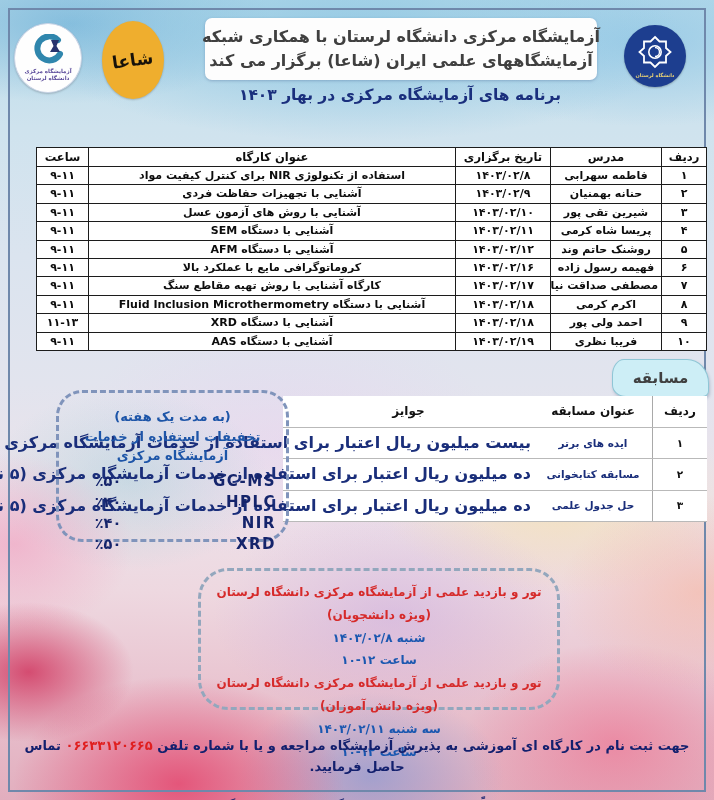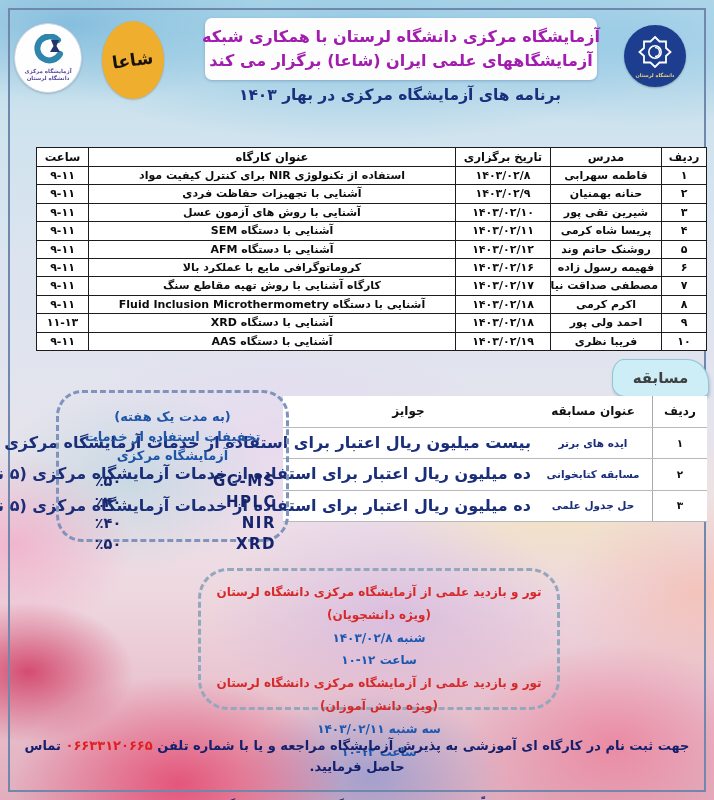--- a/index.html
+++ b/index.html
@@ -21,21 +21,21 @@
       radial-gradient(ellipse 280px 110px at 10% 3%, rgba(120,182,218,.8), rgba(120,182,218,0) 72%),
       radial-gradient(ellipse 300px 120px at 90% 5%, rgba(148,200,230,.8), rgba(148,200,230,0) 72%),
       linear-gradient(180deg,#b9dcea 0%,#cfe3ee 16%,#dbe4ef 32%,#e2e4ee 48%,#ece2ea 62%,#eed8e0 74%,#e9c4d0 86%,#e2aebe 100%);
   }
   .frame{position:absolute;inset:8px;border:2px solid #6f88ab;pointer-events:none;}
 
   
   .title-box{position:absolute;left:205px;top:18px;width:392px;height:62px;background:#fdfdfd;
     border-radius:7px;box-shadow:0 1px 3px rgba(60,90,140,.35);display:flex;flex-direction:column;
     align-items:center;justify-content:center;gap:2px;}
-  .title-box .t{color:#a21caf;font-weight:bold;font-size:16px;line-height:1.35;white-space:nowrap;}
+  .title-box .t{color:#404040;font-weight:bold;font-size:16px;line-height:1.35;white-space:nowrap;}
   .subtitle{position:absolute;left:150px;top:86px;width:500px;text-align:center;color:#1a2f7d;
     font-weight:bold;font-size:15.5px;}
 
   .logo-univ{position:absolute;left:624px;top:25px;width:62px;height:62px;border-radius:50%;
     background:#1d3e8f;display:flex;flex-direction:column;align-items:center;justify-content:center;
     box-shadow:0 1px 2px rgba(0,0,0,.25);}
   .logo-univ .cap{color:#f2d873;font-size:5px;font-weight:bold;margin-top:-2px;white-space:nowrap;}
   .logo-lab{position:absolute;left:14px;top:23px;width:66px;height:68px;border-radius:50%;
     background:#fefefe;border:1px solid #c9d4e6;display:flex;flex-direction:column;align-items:center;
     justify-content:center;box-shadow:0 1px 2px rgba(0,0,0,.2);}

